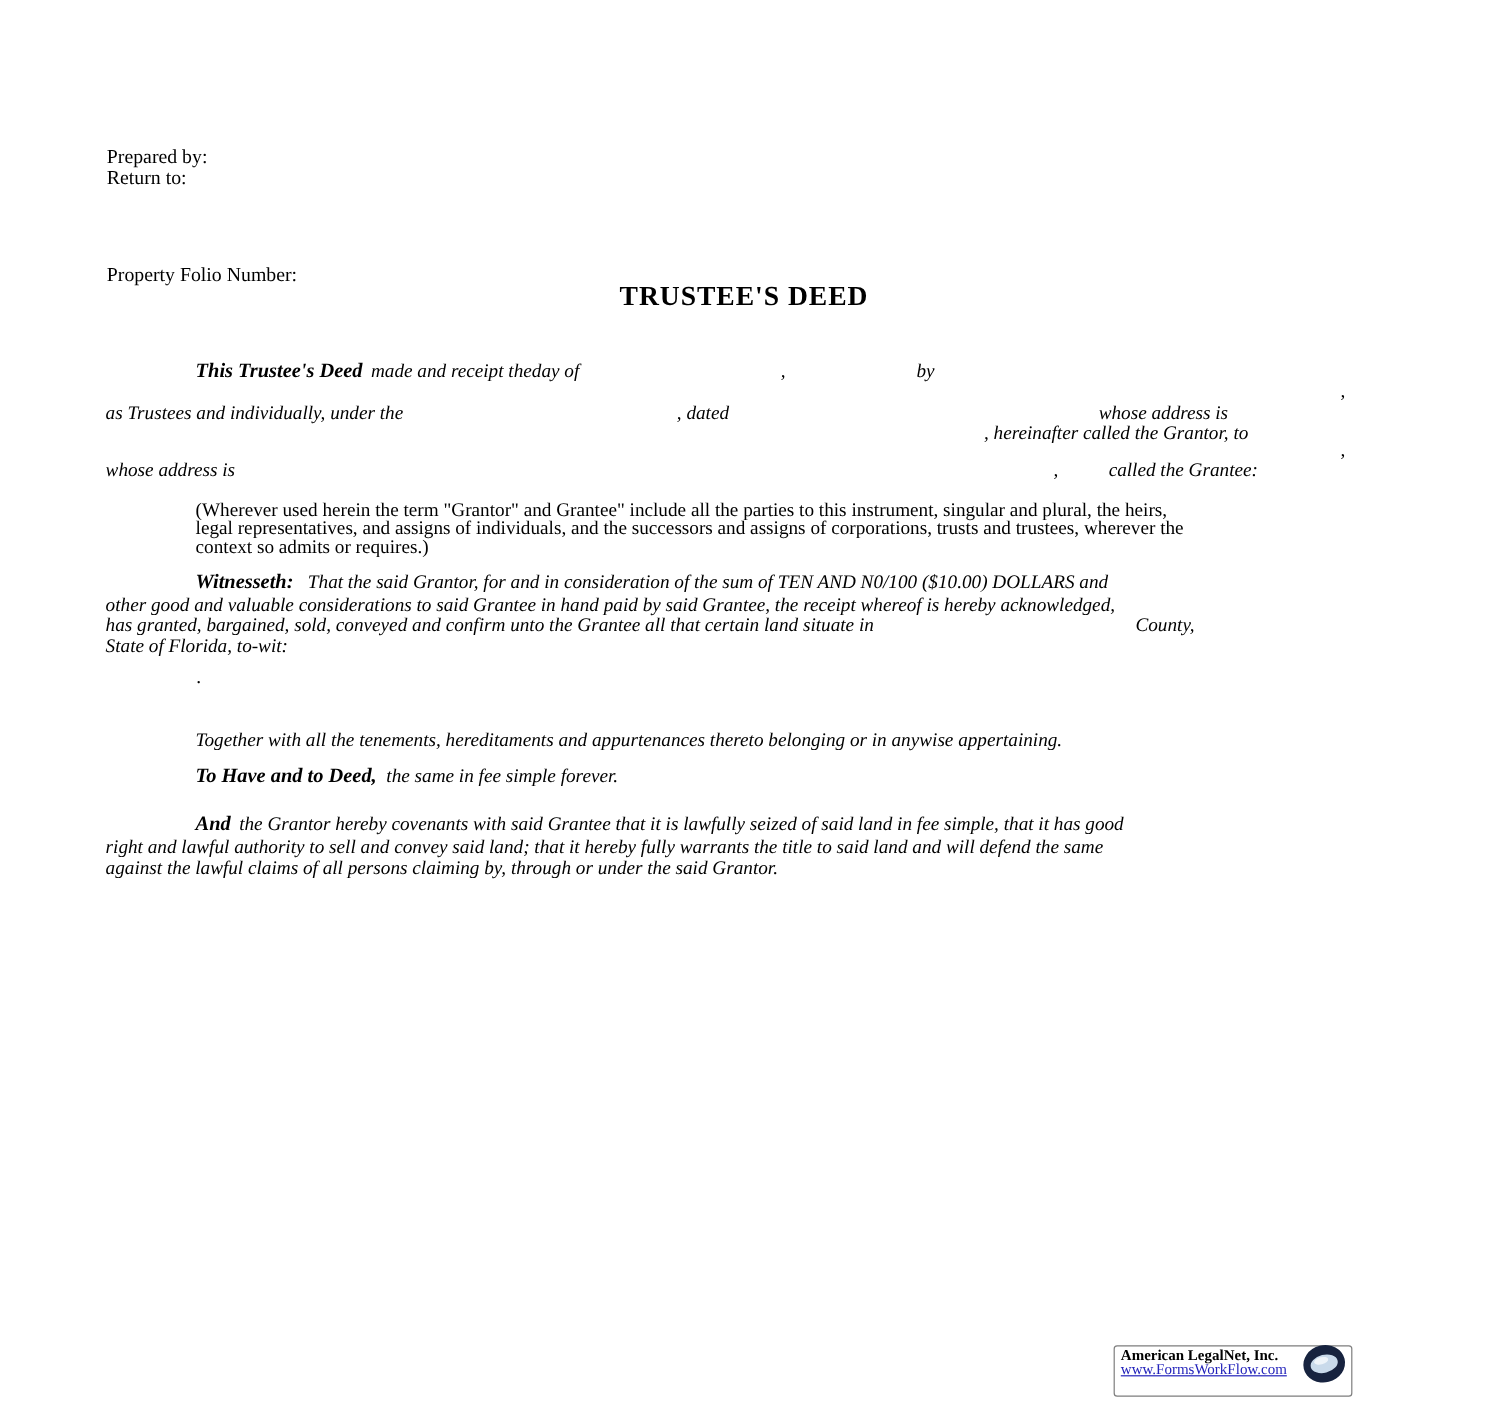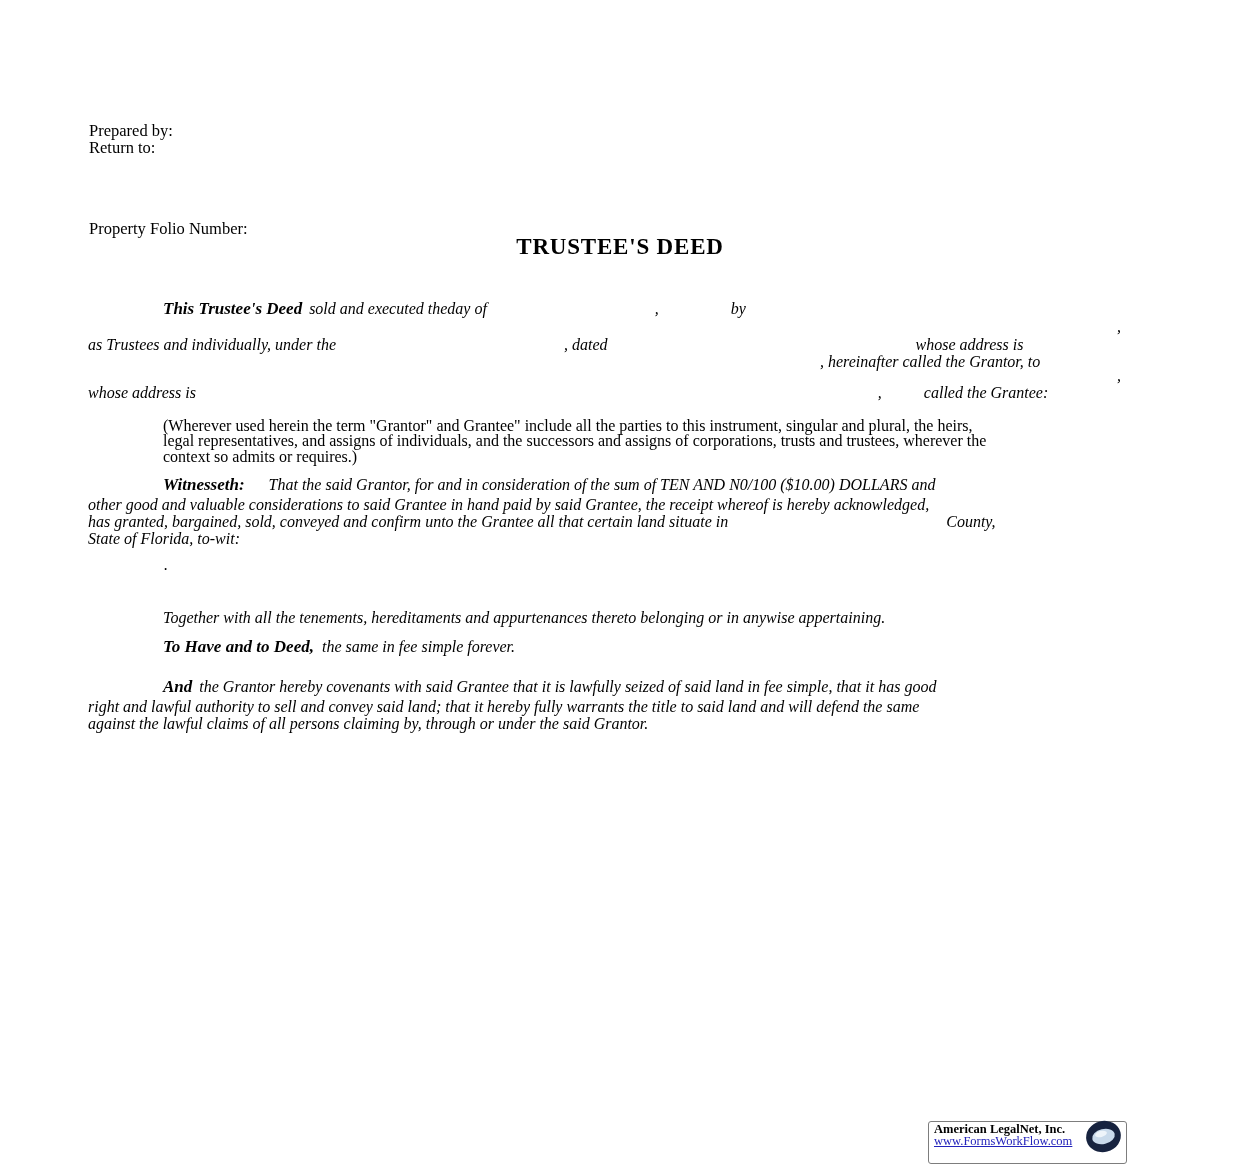--- a/index.html
+++ b/index.html
@@ -84,24 +84,24 @@
 
 <div class="page">
 
   <div class="t roman" style="left:89px; top:121px;">Prepared by:</div>
   <div class="t roman" style="left:89px; top:138px;">Return to:</div>
   <div class="t roman" style="left:89px; top:219px;">Property Folio Number:</div>
   <div class="doc-title">TRUSTEE'S DEED</div>
 
   <div class="t it flexline" style="left:163px; top:299px;">
     <span class="lead">This Trustee's Deed</span>
-    <span style="margin-left:7px;">sold and executed the</span>
+    <span style="margin-left:7px;">made and receipt the</span>
     <span style="">day of</span>
     <span style="margin-left:168px;">,</span>
-    <span style="margin-left:72px;">by</span>
+    <span style="margin-left:109px;">by</span>
   </div>
   <div class="t it" style="left:1117px; top:318px;">,</div>
   <div class="t it flexline" style="left:88px; top:336px;">
     <span>as Trustees and individually, under the</span>
     <span style="margin-left:228px;">, dated</span>
     <span style="margin-left:308px;">whose address is</span>
   </div>
   <div class="t it" style="left:820px; top:353px;">, hereinafter called the Grantor, to</div>
   <div class="t it" style="left:1117px; top:367px;">,</div>
   <div class="t it flexline" style="left:88px; top:384px;">
@@ -109,21 +109,21 @@
     <span style="margin-left:682px;">,</span>
     <span style="margin-left:42px;">called the Grantee:</span>
   </div>
 
   <div class="t small-roman" style="left:163px; top:417px;">(Wherever used herein the term "Grantor" and Grantee" include all the parties to this instrument, singular and plural, the heirs,</div>
   <div class="t small-roman" style="left:163px; top:432px;">legal representatives, and assigns of individuals, and the successors and assigns of corporations, trusts and trustees, wherever the</div>
   <div class="t small-roman" style="left:163px; top:448px;">context so admits or requires.)</div>
 
   <div class="t it flexline" style="left:163px; top:475px;">
     <span class="lead">Witnesseth:</span>
-    <span style="margin-left:24px;text-align:right;">That the said Grantor, for and in consideration of the sum of TEN AND N0/100 ($10.00) DOLLARS and</span>
+    <span style="margin-left:12px;text-align:right;">That the said Grantor, for and in consideration of the sum of TEN AND N0/100 ($10.00) DOLLARS and</span>
   </div>
   <div class="t it" style="left:88px; top:496px;">other good and valuable considerations to said Grantee in hand paid by said Grantee, the receipt whereof is hereby acknowledged,</div>
   <div class="t it flexline" style="left:88px; top:513px;">
     <span>has granted, bargained, sold, conveyed and confirm unto the Grantee all that certain land situate in</span>
     <span style="margin-left:218px;">County,</span>
   </div>
   <div class="t it" style="left:88px; top:530px;">State of Florida, to-wit:</div>
 
   <div class="t it" style="left:164px; top:556px;">.</div>
 

